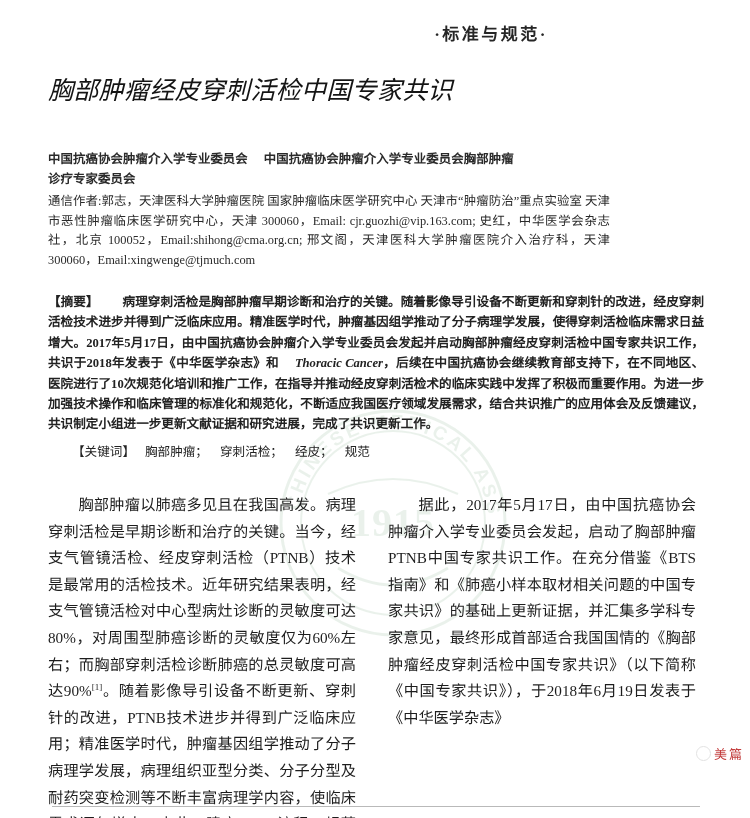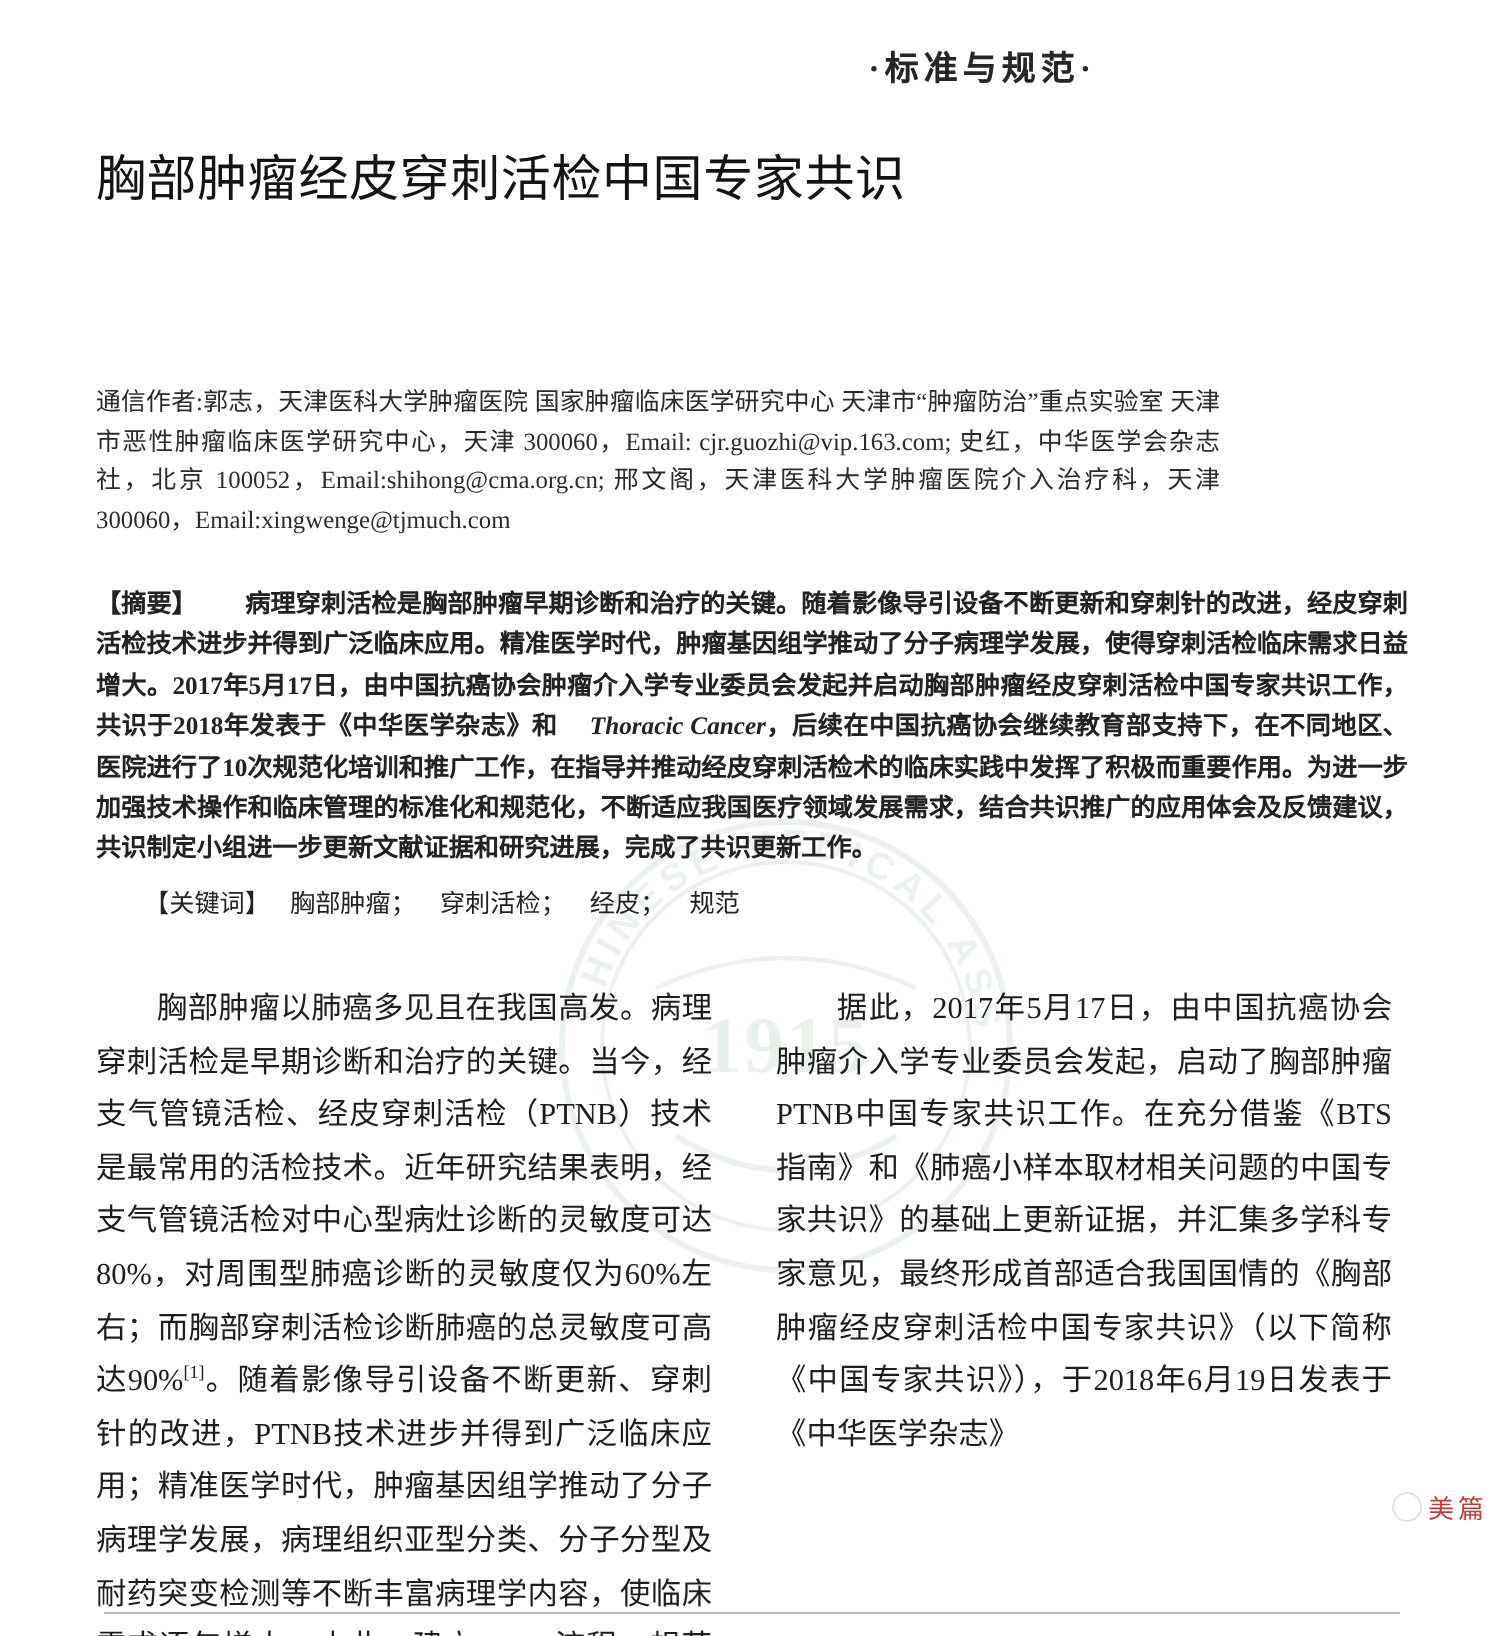--- a/index.html
+++ b/index.html
@@ -76,20 +76,21 @@
   #article-title {
     position: absolute;
     left: 48px;
     top: 56px;
     width: 600px;
     font-size: 25px;
     line-height: 36px;
     font-weight: 400;
     letter-spacing: 0.3px;
     color: #141414;
+    font-style: italic;
   }
   #article-title .t-line { display: block; white-space: nowrap; }
 
   
   #author-block {
     position: absolute;
     left: 48px;
     top: 150px;
     width: 560px;
     font-size: 12.4px;
@@ -211,20 +212,22 @@
 
 <div class="page">
 
   <div id="running-head">·标准与规范·</div>
 
   <h1 id="article-title">
     <span class="t-line">胸部肿瘤经皮穿刺活检中国专家共识</span>
   </h1>
 
   <div id="author-block">
+    <div class="org-line"><span>中国抗癌协会肿瘤介入学专业委员会</span><span class="org-sep"></span><span>中国抗癌协会肿瘤介入学专业委员会胸部肿瘤</span></div>
+    <div class="org-line">诊疗专家委员会</div>
   </div>
 
   <div id="corresponding-block">通信作者:郭志，天津医科大学肿瘤医院 国家肿瘤临床医学研究中心 天津市“肿瘤防治”重点实验室 天津市恶性肿瘤临床医学研究中心，天津 300060，Email: cjr.guozhi@vip.163.com; 史红，中华医学会杂志社，北京 100052，Email:shihong@cma.org.cn; 邢文阁，天津医科大学肿瘤医院介入治疗科，天津 300060，Email:xingwenge@tjmuch.com</div>
 
   <div id="abstract-block">
     <span class="lead-label">【摘要】</span><span>病理穿刺活检是胸部肿瘤早期诊断和治疗的关键。随着影像导引设备不断更新和穿刺针的改进，经皮穿刺活检技术进步并得到广泛临床应用。精准医学时代，肿瘤基因组学推动了分子病理学发展，使得穿刺活检临床需求日益增大。2017年5月17日，由中国抗癌协会肿瘤介入学专业委员会发起并启动胸部肿瘤经皮穿刺活检中国专家共识工作，共识于2018年发表于《中华医学杂志》和</span><span class="italic-journal">Thoracic Cancer</span><span>，后续在中国抗癌协会继续教育部支持下，在不同地区、医院进行了10次规范化培训和推广工作，在指导并推动经皮穿刺活检术的临床实践中发挥了积极而重要作用。为进一步加强技术操作和临床管理的标准化和规范化，不断适应我国医疗领域发展需求，结合共识推广的应用体会及反馈建议，共识制定小组进一步更新文献证据和研究进展，完成了共识更新工作。</span>
   </div>
 
   <div id="keywords-block">
     <span class="kw-label">【关键词】</span><span class="kw-item">胸部肿瘤；</span><span class="kw-item">穿刺活检；</span><span class="kw-item">经皮；</span><span class="kw-item">规范</span>

